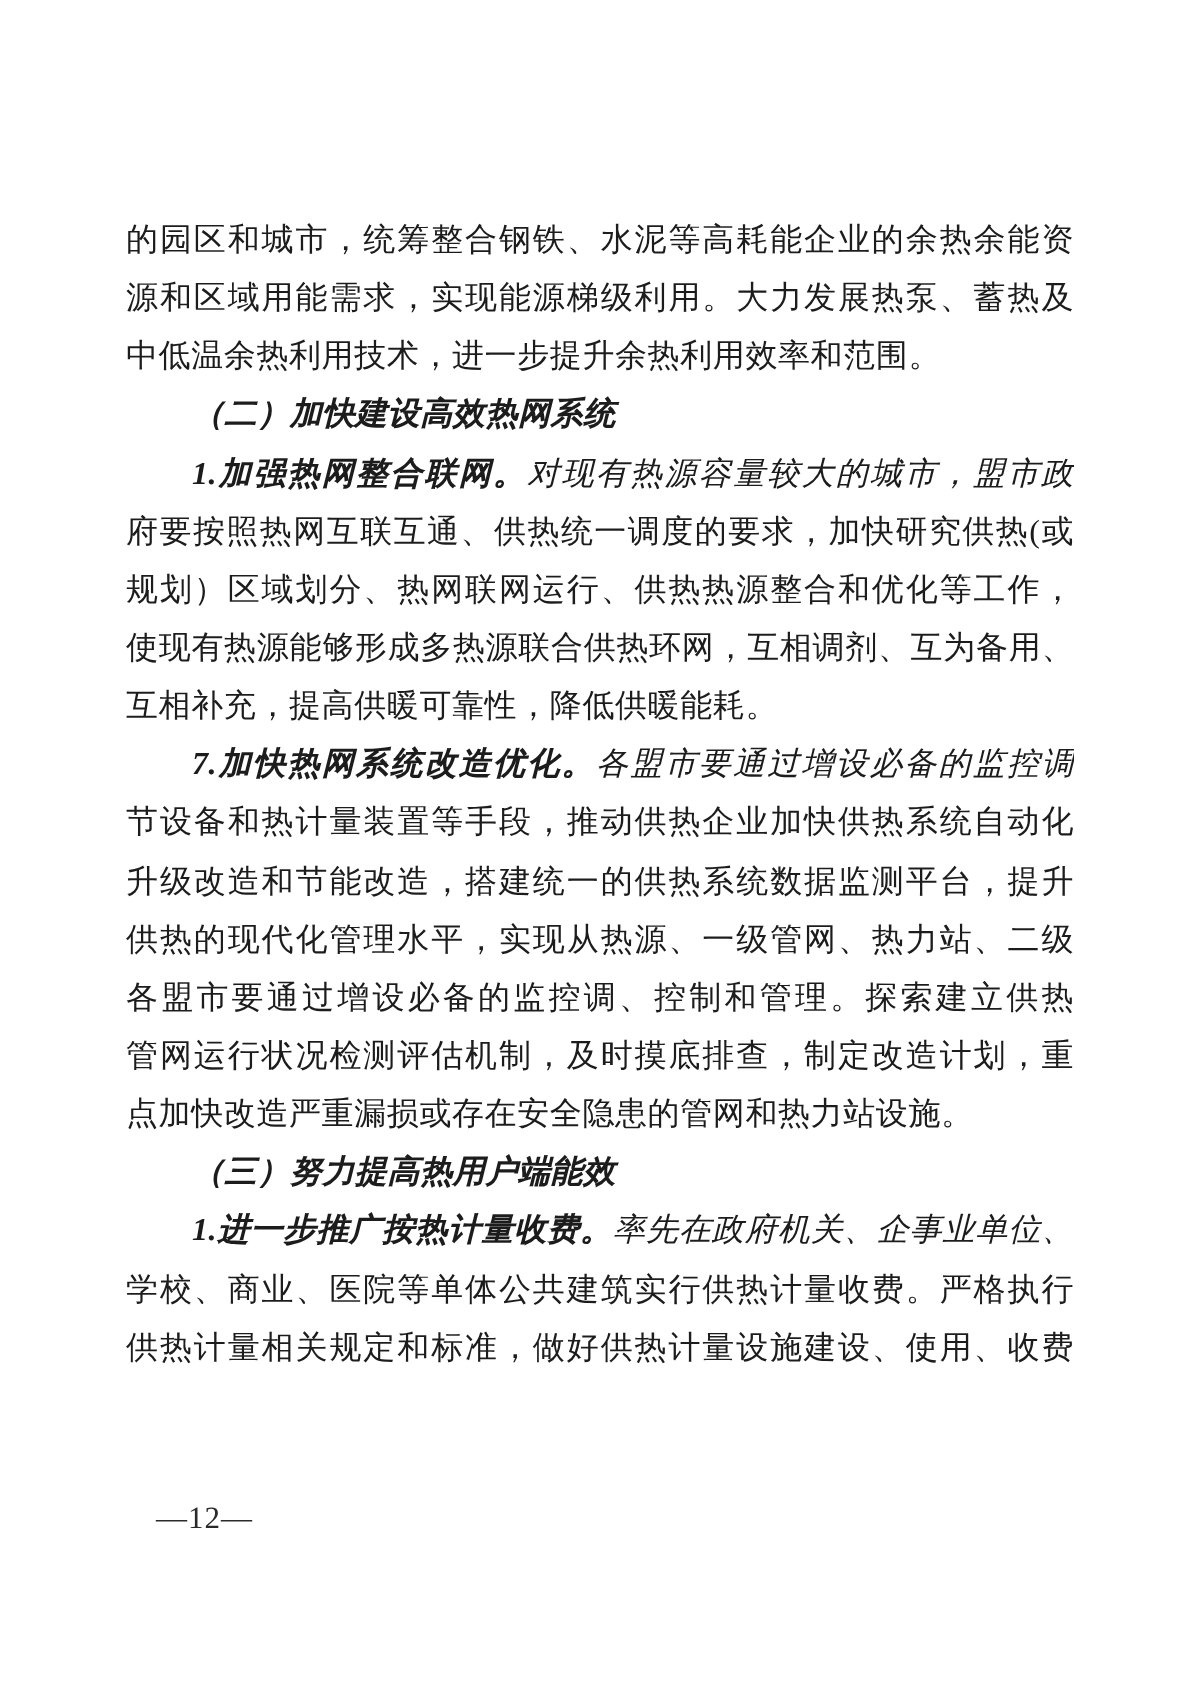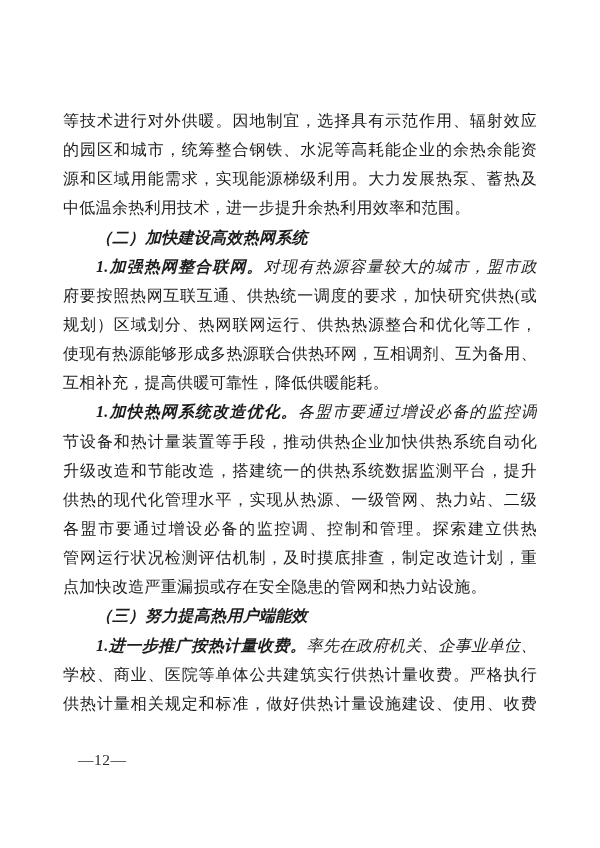--- a/index.html
+++ b/index.html
@@ -45,41 +45,40 @@
     letter-spacing: 0.5px;
     text-align: right;
   }
 </style>
 </head>
 <body>
 
 <div class="page">
   <div class="text-block">
 
-    <div class="ln"><span class="b"></span><span>等技术进行对外供暖。因地制宜，选择具有示范作用、辐射效应</span></div>
 
     <div class="ln"><span class="b"></span><span>的园区和城市，统筹整合钢铁、水泥等高耗能企业的余热余能资</span></div>
 
     <div class="ln"><span class="b"></span><span>源和区域用能需求，实现能源梯级利用。大力发展热泵、蓄热及</span></div>
 
     <div class="ln endl"><span class="b"></span><span>中低温余热利用技术，进一步提升余热利用效率和范围。</span></div>
 
     <div class="ln indent endl"><span class="b">（二）加快建设高效热网系统</span><span></span></div>
 
     <div class="ln indent"><span class="b">1.加强热网整合联网。</span><span>对现有热源容量较大的城市，盟市政</span></div>
 
     <div class="ln"><span class="b"></span><span>府要按照热网互联互通、供热统一调度的要求，加快研究供热(或</span></div>
 
     <div class="ln"><span class="b"></span><span>规划）区域划分、热网联网运行、供热热源整合和优化等工作，</span></div>
 
     <div class="ln"><span class="b"></span><span>使现有热源能够形成多热源联合供热环网，互相调剂、互为备用、</span></div>
 
     <div class="ln endl"><span class="b"></span><span>互相补充，提高供暖可靠性，降低供暖能耗。</span></div>
 
-    <div class="ln indent"><span class="b">1.加快热网系统改造优化。</span><span>各盟市要通过增设必备的监控调</span></div>
+    <div class="ln indent"><span class="b">7.加快热网系统改造优化。</span><span>各盟市要通过增设必备的监控调</span></div>
 
     <div class="ln"><span class="b"></span><span>节设备和热计量装置等手段，推动供热企业加快供热系统自动化</span></div>
 
     <div class="ln"><span class="b"></span><span>升级改造和节能改造，搭建统一的供热系统数据监测平台，提升</span></div>
 
     <div class="ln"><span class="b"></span><span>供热的现代化管理水平，实现从热源、一级管网、热力站、二级</span></div>
 
     <div class="ln"><span class="b"></span><span>各盟市要通过增设必备的监控调、控制和管理。探索建立供热</span></div>
 
     <div class="ln"><span class="b"></span><span>管网运行状况检测评估机制，及时摸底排查，制定改造计划，重</span></div>

